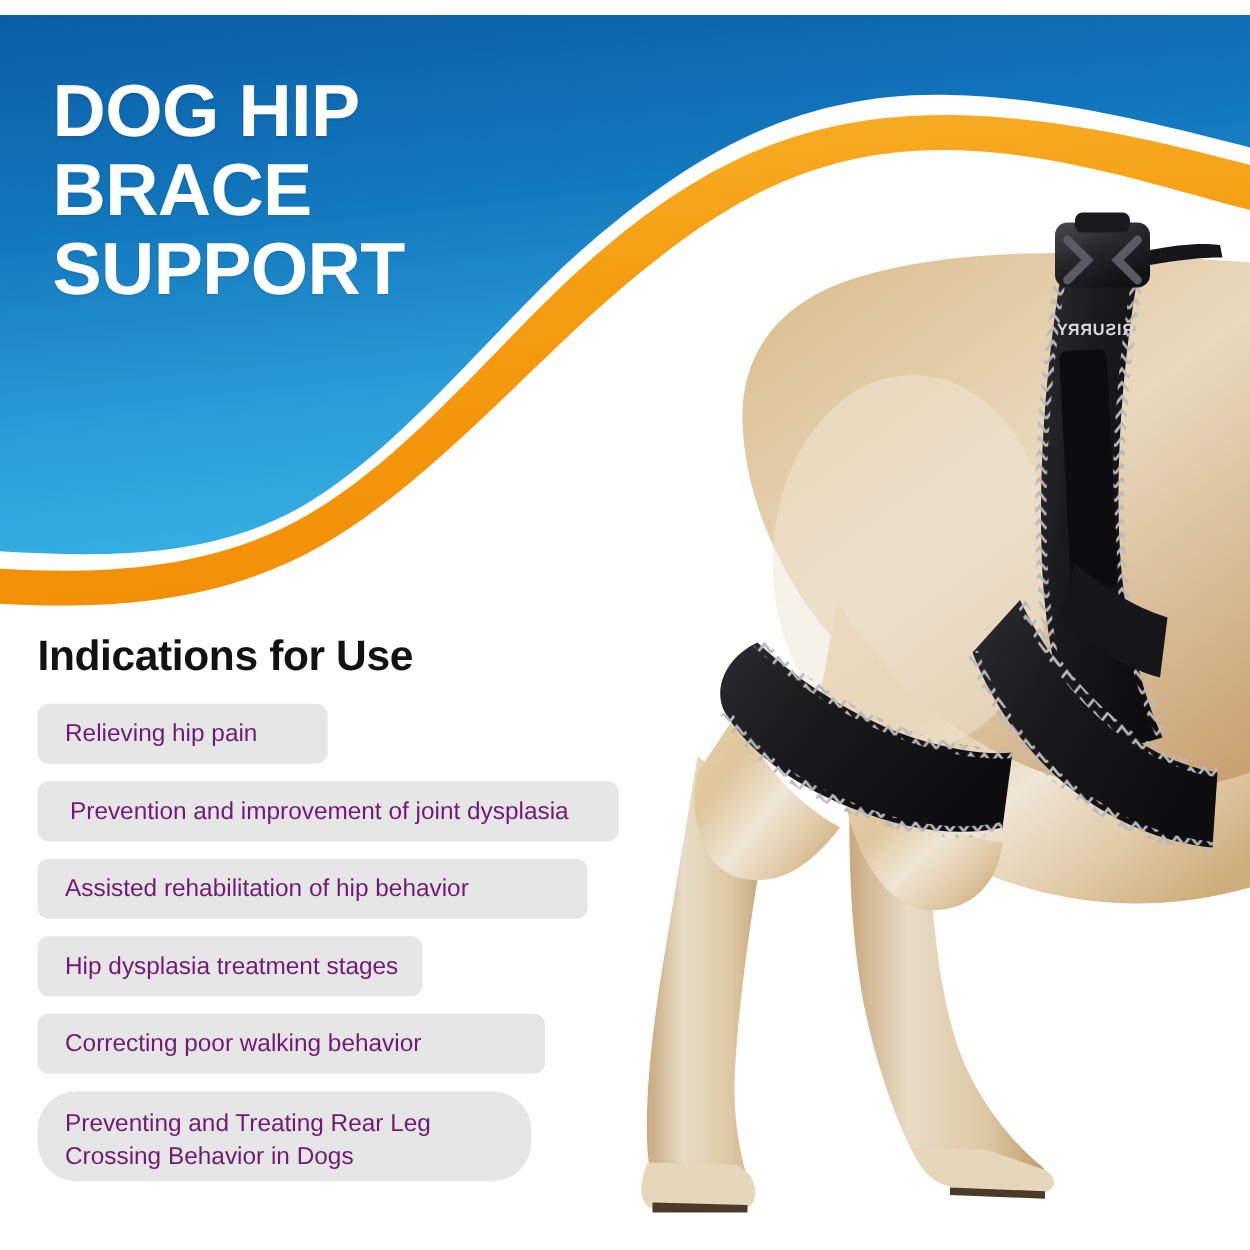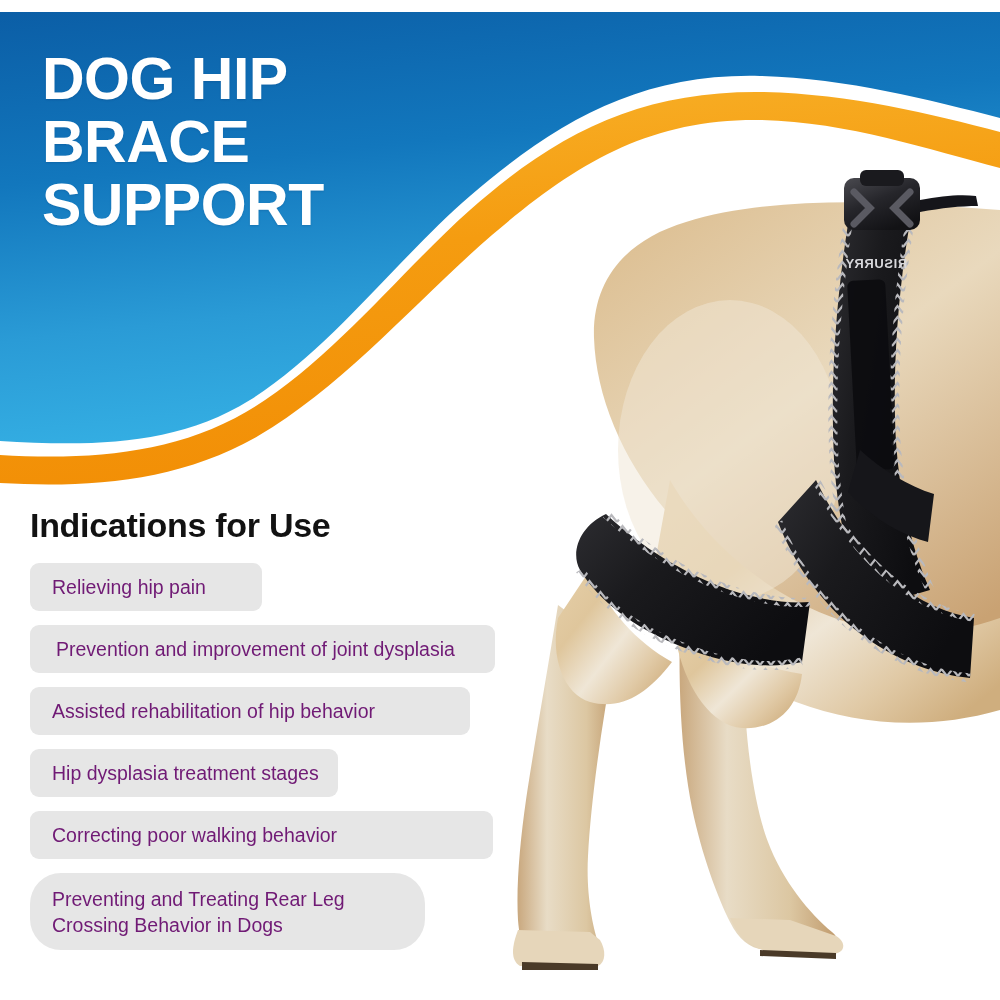--- a/index.html
+++ b/index.html
@@ -5,38 +5,38 @@
   html,body{margin:0;padding:0;background:#fff;}
   body{width:1000px;height:1000px;overflow:hidden;
        font-family:"Liberation Sans","DejaVu Sans",sans-serif;}
   #stage{position:relative;width:1000px;height:1000px;background:#ffffff;overflow:hidden;}
 
   
   #hero{position:absolute;left:0;top:0;width:1000px;height:500px;}
   #hero svg{display:block;width:1000px;height:500px;}
 
   
-  #title-block{position:absolute;left:42px;top:48px;width:420px;z-index:6;}
+  #title-block{position:absolute;left:42px;top:58px;width:420px;z-index:6;}
   .title-line{color:#ffffff;font-weight:bold;font-size:59px;line-height:63px;
               letter-spacing:-0.5px;margin:0;white-space:nowrap;
               text-shadow:0 1px 2px rgba(0,40,90,.18);}
 
   
   #indications{position:absolute;left:30px;top:503px;width:470px;z-index:7;}
   #ind-heading{font-size:34px;font-weight:bold;color:#121212;line-height:44px;
                margin:0 0 16px 0;letter-spacing:-0.3px;}
   .pill{background:#e6e6e6;border-radius:9px;color:#701a75;
         font-size:19.5px;line-height:26px;padding:11px 16px 11px 22px;
         margin-bottom:14px;display:inline-block;box-sizing:border-box;}
   .pill.p0{width:232px;}
   .pill.p1{width:465px;padding-left:26px;}
   .pill.p2{width:440px;}
   .pill.p3{width:308px;}
-  .pill.p4{width:463px;}
-  .pill.p5{width:395px;padding-top:13px;padding-bottom:12px;border-radius:31px;}
+  .pill.p4{width:406px;}
+  .pill.p5{width:395px;padding-top:13px;padding-bottom:7px;border-radius:31px;}
 
   
   #photo{position:absolute;left:430px;top:150px;width:570px;height:850px;z-index:3;}
   #photo svg{display:block;width:570px;height:850px;}
 </style>
 </head>
 <body>
 
 <div id="stage">
 

